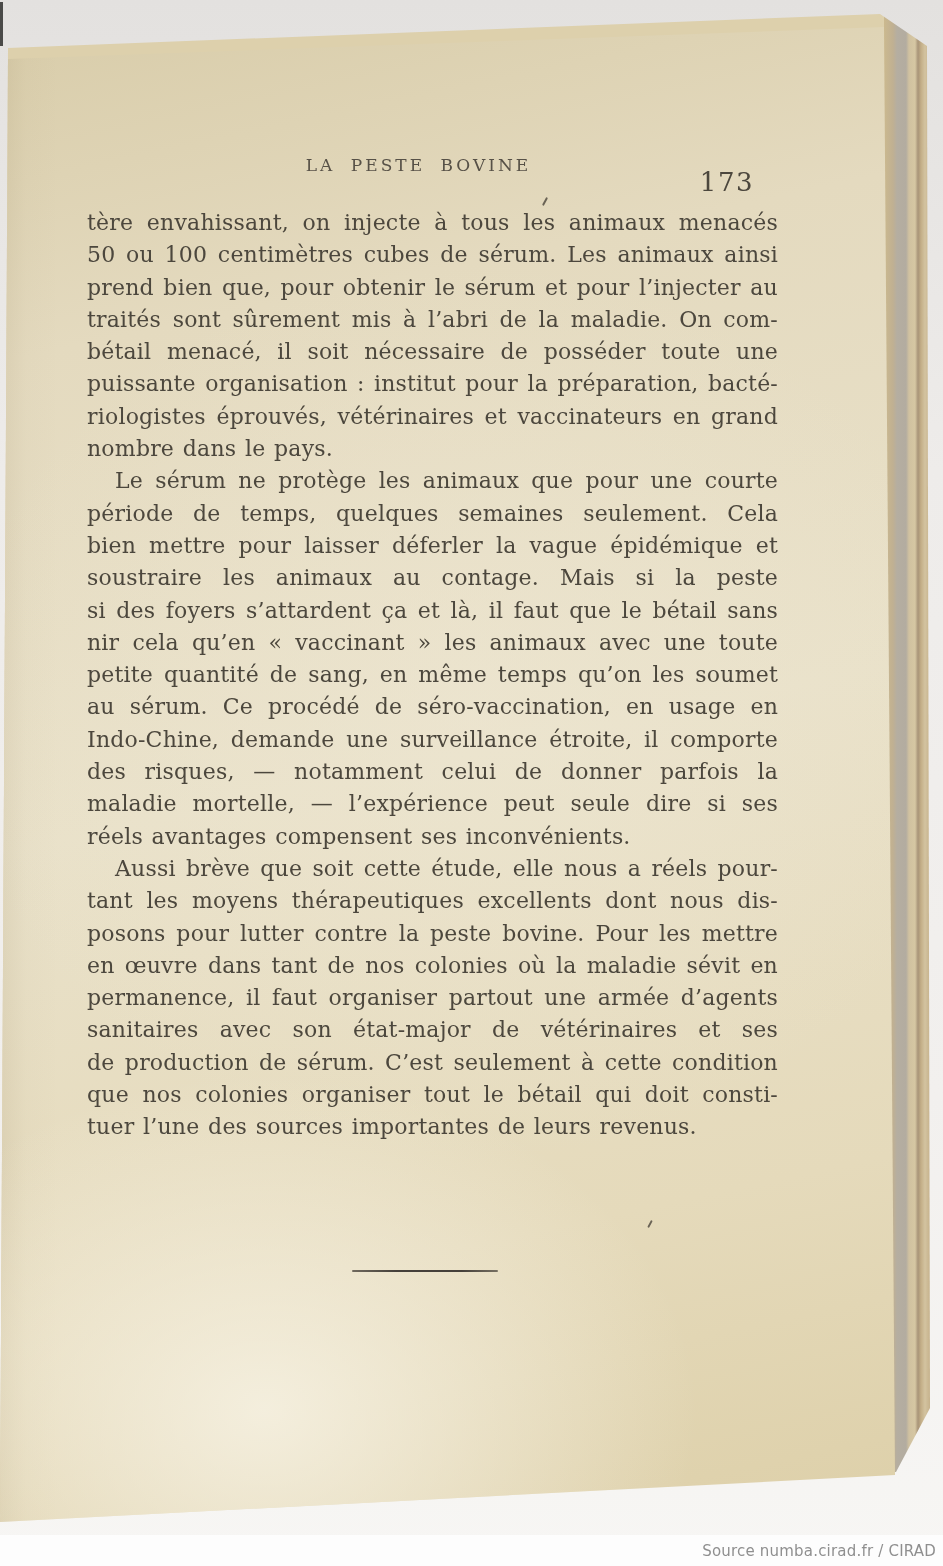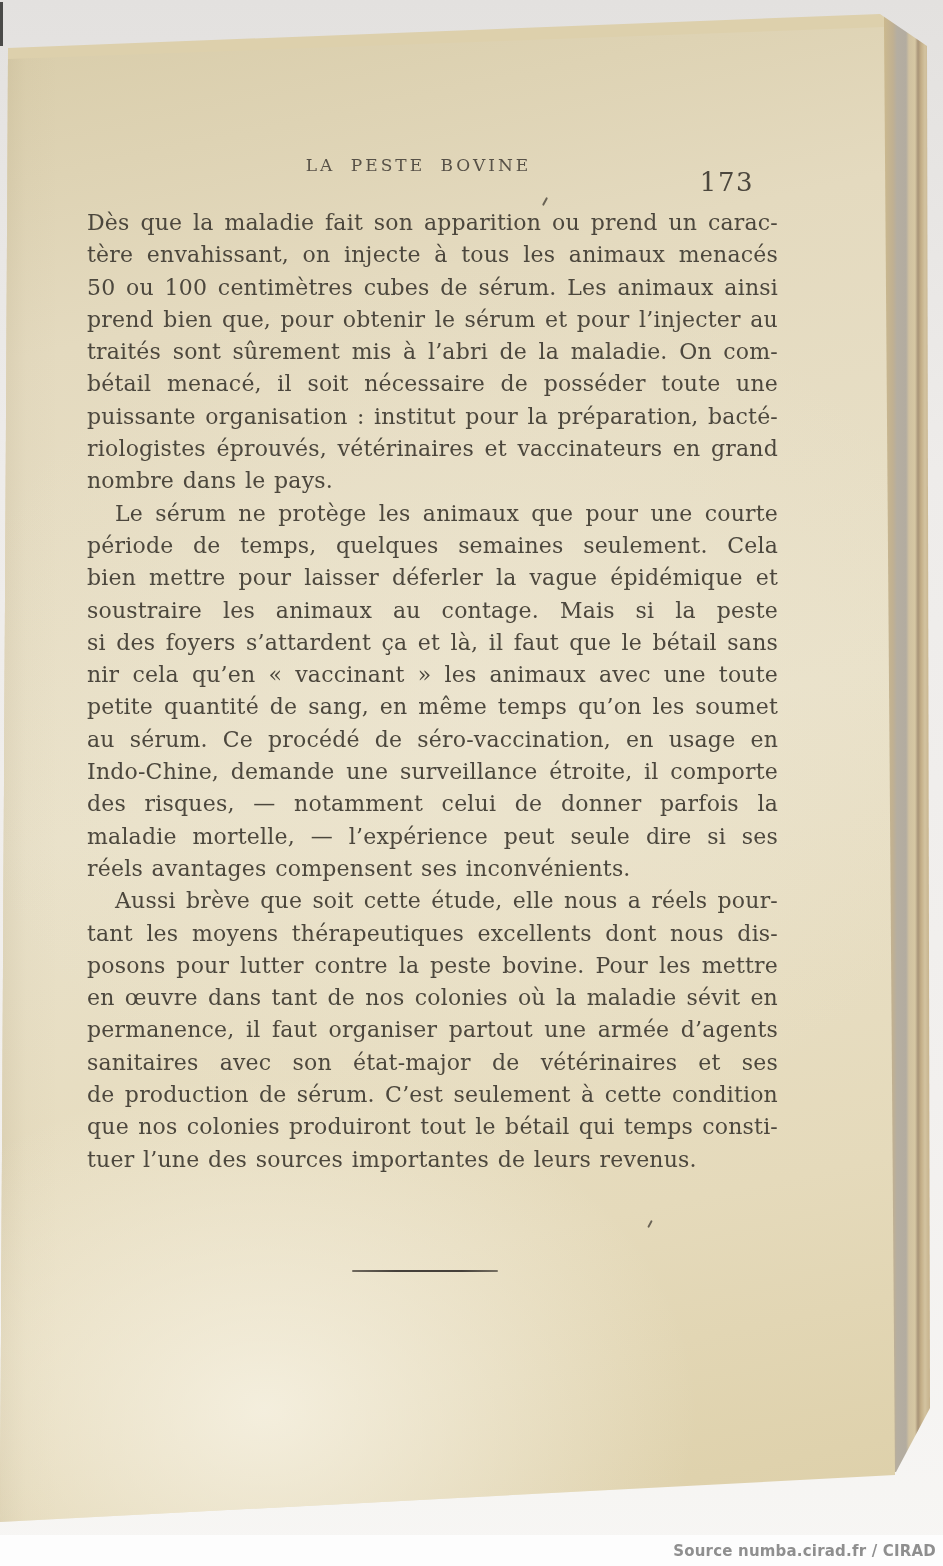--- a/index.html
+++ b/index.html
@@ -77,21 +77,21 @@
   }
 
   .speck { position: absolute; width: 2px; height: 9px; background: #6a6355; border-radius: 1px; }
   .speck-1 { left: 544px; top: 186px; transform: rotate(28deg); }
   .speck-2 { left: 649px; top: 1209px; transform: rotate(28deg); height: 8px; }
 
   .source-bar {
     position: absolute; left: 0; bottom: 0; width: 100%; height: 31px;
     background: #fdfdfd;
     display: flex; align-items: center; justify-content: flex-end;
-    padding-right: 7px; box-sizing: border-box; font-weight: bold;
+    padding-right: 7px; box-sizing: border-box;
   }
   .source-text {
     font-family: "DejaVu Sans", "Liberation Sans", sans-serif;
     font-size: 15px; color: #8f8f8f; letter-spacing: 0.2px;
   }
 </style>
 </head>
 <body>
 
 <div class="canvas">
@@ -100,21 +100,20 @@
 
   <div class="page">
     <div class="text-block">
 
       <div class="running-head">
         <div class="running-title">LA PESTE BOVINE</div>
         <div class="folio">173</div>
       </div>
 
       <div class="body-text">
-          <div class="line">Dès que la maladie fait son apparition ou prend un carac-</div>
           <div class="line">tère envahissant, on injecte à tous les animaux menacés</div>
           <div class="line">50 ou 100 centimètres cubes de sérum. Les animaux ainsi</div>
           <div class="line">prend bien que, pour obtenir le sérum et pour l’injecter au</div>
           <div class="line">traités sont sûrement mis à l’abri de la maladie. On com-</div>
           <div class="line">bétail menacé, il soit nécessaire de posséder toute une</div>
           <div class="line">puissante organisation : institut pour la préparation, bacté-</div>
           <div class="line">riologistes éprouvés, vétérinaires et vaccinateurs en grand</div>
           <div class="line last">nombre dans le pays.</div>
           <div class="line indent">Le sérum ne protège les animaux que pour une courte</div>
           <div class="line">période de temps, quelques semaines seulement. Cela suffit</div>
@@ -128,21 +127,21 @@
           <div class="line">des risques, — notamment celui de donner parfois la</div>
           <div class="line">maladie mortelle, — l’expérience peut seule dire si ses</div>
           <div class="line last">réels avantages compensent ses inconvénients.</div>
           <div class="line indent">Aussi brève que soit cette étude, elle nous a réels pour-</div>
           <div class="line">tant les moyens thérapeutiques excellents dont nous dis-</div>
           <div class="line">posons pour lutter contre la peste bovine. Pour les mettre</div>
           <div class="line">en œuvre dans tant de nos colonies où la maladie sévit en</div>
           <div class="line">permanence, il faut organiser partout une armée d’agents</div>
           <div class="line">sanitaires avec son état-major de vétérinaires et ses centres</div>
           <div class="line">de production de sérum. C’est seulement à cette condition</div>
-          <div class="line">que nos colonies produiront tout le bétail qui temps consti-</div>
+          <div class="line">que nos colonies organiser tout le bétail qui doit consti-</div>
           <div class="line last">tuer l’une des sources importantes de leurs revenus.</div>
         </div>
 
     </div>
 
     <div class="divider"></div>
     <div class="speck speck-1"></div>
     <div class="speck speck-2"></div>
   </div>
 

